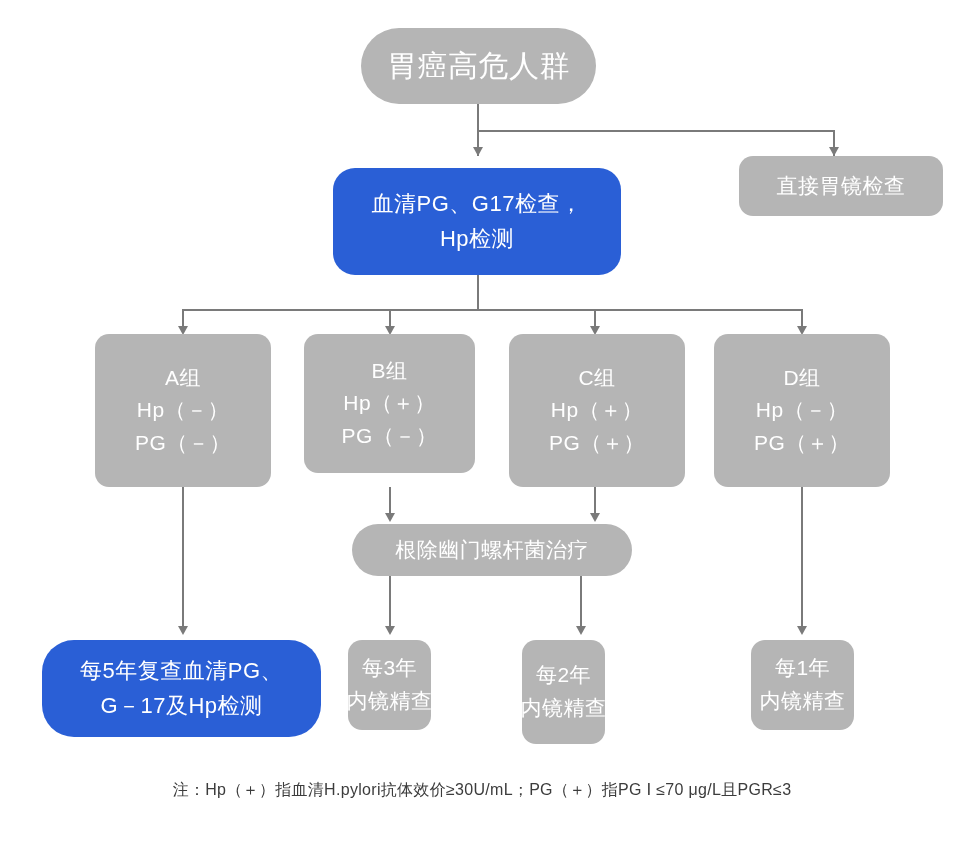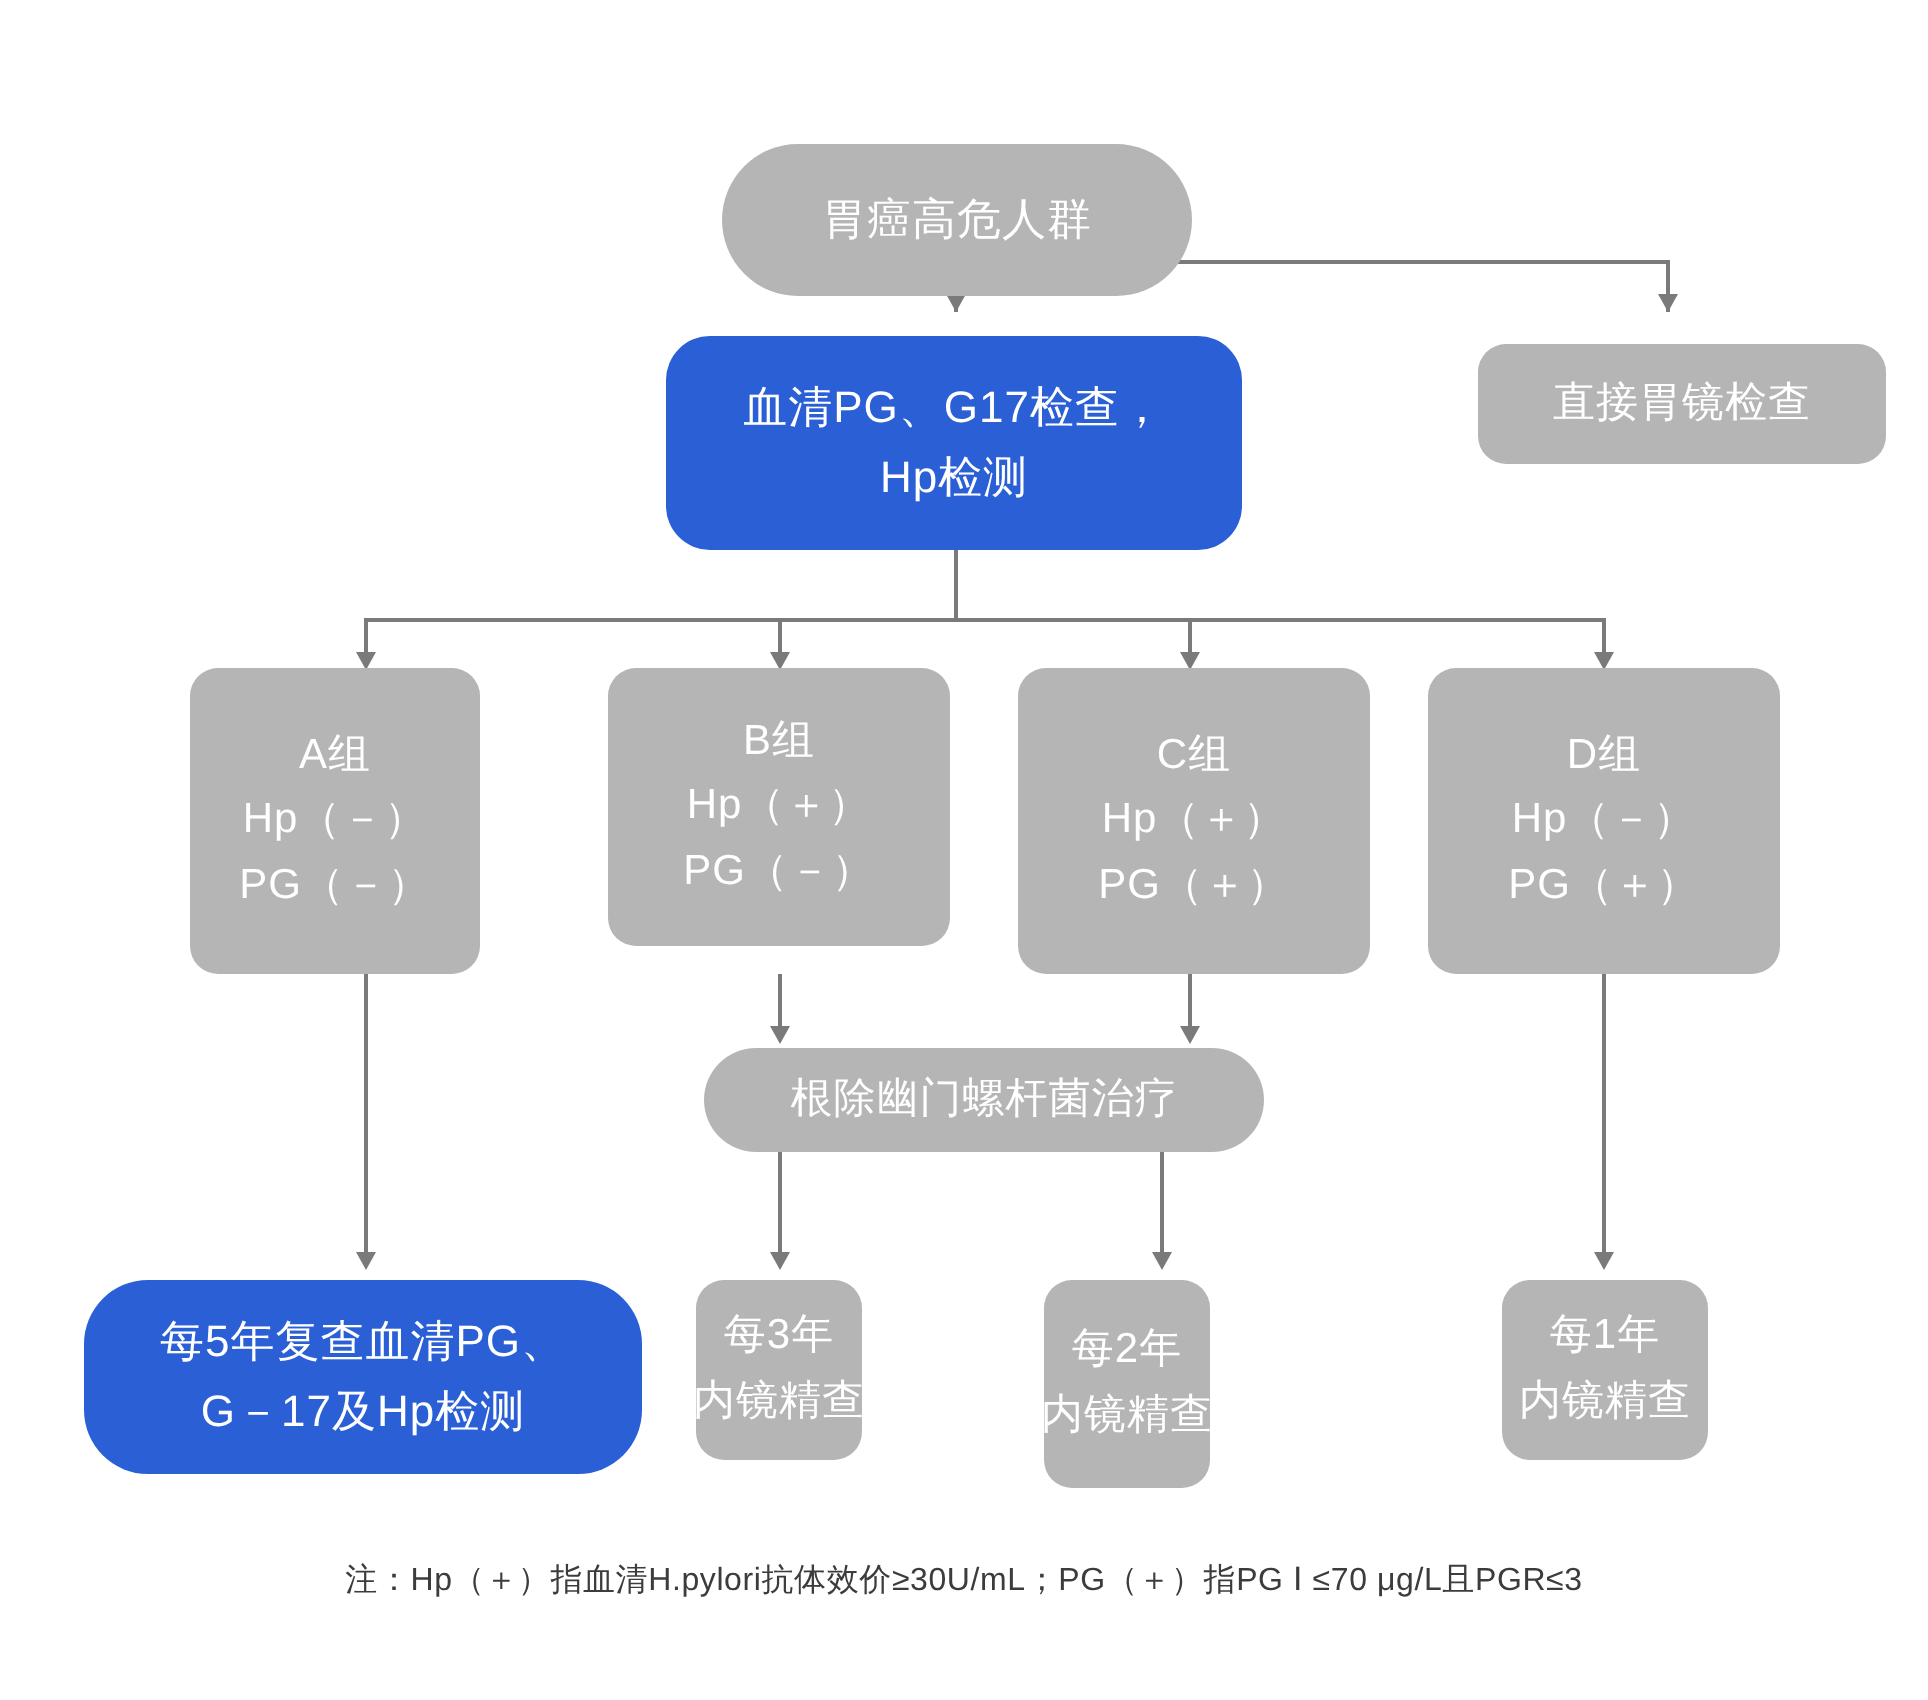--- a/index.html
+++ b/index.html
@@ -98,34 +98,34 @@
   <div class="conn vline" style="left:389px; top:576px; height:56px;"></div>
   <div class="arrow" style="left:385px; top:626px;"></div>
   <div class="conn vline" style="left:580px; top:576px; height:56px;"></div>
   <div class="arrow" style="left:576px; top:626px;"></div>
 
   <div class="conn vline" style="left:182px; top:487px; height:145px;"></div>
   <div class="arrow" style="left:178px; top:626px;"></div>
   <div class="conn vline" style="left:801px; top:487px; height:145px;"></div>
   <div class="arrow" style="left:797px; top:626px;"></div>
 
-  <div class="node gray" style="left:361px; top:28px; width:235px; height:76px; border-radius:38px; font-size:22px;margin-top:44px;">
+  <div class="node gray" style="left:361px; top:28px; width:235px; height:76px; border-radius:38px; font-size:30px;">
     <span class="line">胃癌高危人群</span>
   </div>
 
   <div class="node blue" style="left:333px; top:168px; width:288px; height:107px; border-radius:22px; font-size:22px;">
     <span class="line">血清PG、G17检查，</span>
     <span class="line">Hp检测</span>
   </div>
 
-  <div class="node gray" style="left:739px; top:172px; width:204px; height:60px; border-radius:14px; font-size:21px;">
+  <div class="node gray" style="left:739px; top:156px; width:204px; height:60px; border-radius:14px; font-size:21px;">
     <span class="line">直接胃镜检查</span>
   </div>
 
-  <div class="node gray" style="left:95px; top:334px; width:145px; height:153px; border-radius:14px; font-size:21px;">
+  <div class="node gray" style="left:95px; top:334px; width:176px; height:153px; border-radius:14px; font-size:21px;">
     <span class="line">A组</span>
     <span class="line">Hp（－）</span>
     <span class="line">PG（－）</span>
   </div>
 
   <div class="node gray" style="left:304px; top:334px; width:171px; height:139px; border-radius:14px; font-size:21px;">
     <span class="line">B组</span>
     <span class="line">Hp（＋）</span>
     <span class="line">PG（－）</span>
   </div>

